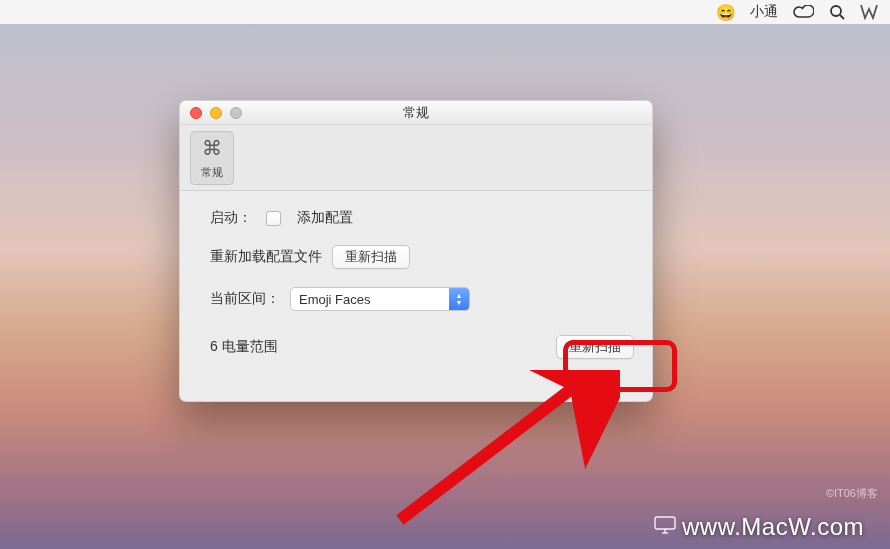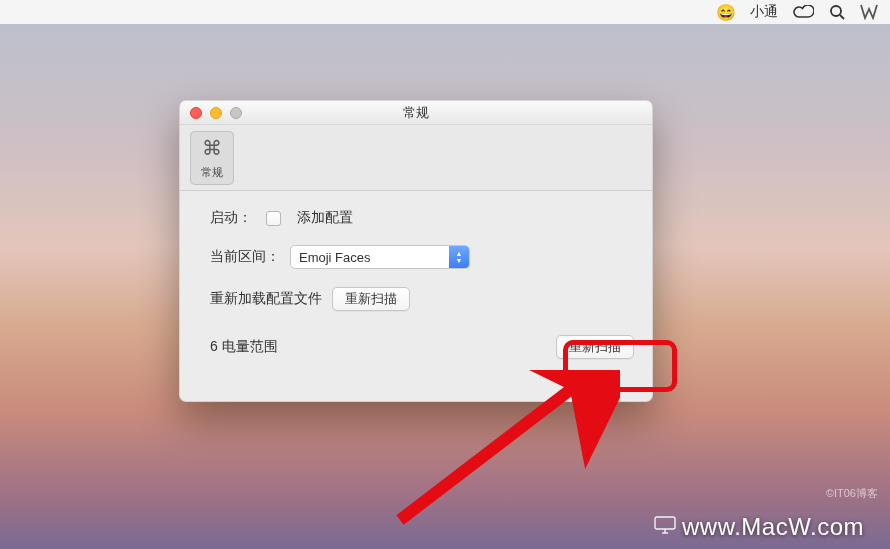--- a/index.html
+++ b/index.html
@@ -183,30 +183,30 @@
   </div>
 
   <div class="content">
     <div class="row first">
       <span class="row-label">启动：</span>
       <span class="checkbox"></span>
       <span>添加配置</span>
     </div>
 
     <div class="row">
+      <span class="row-label" style="min-width:auto">重新加载配置文件</span>
+      <span class="btn">重新扫描</span>
+    </div>
+
+    <div class="row">
       <span class="row-label" style="min-width:auto">当前区间：</span>
       <div class="select">
         <span class="sel-text">Emoji Faces</span>
         <span class="sel-arrows">▲<br>▼</span>
       </div>
-    </div>
-
-    <div class="row">
-      <span class="row-label" style="min-width:auto">重新加载配置文件</span>
-      <span class="btn">重新扫描</span>
     </div>
 
     <div class="footer-row">
       <div>
         <span>6</span>
         <span> </span>
         <span>电量范围</span>
       </div>
       <span class="btn">重新扫描</span>
     </div>

